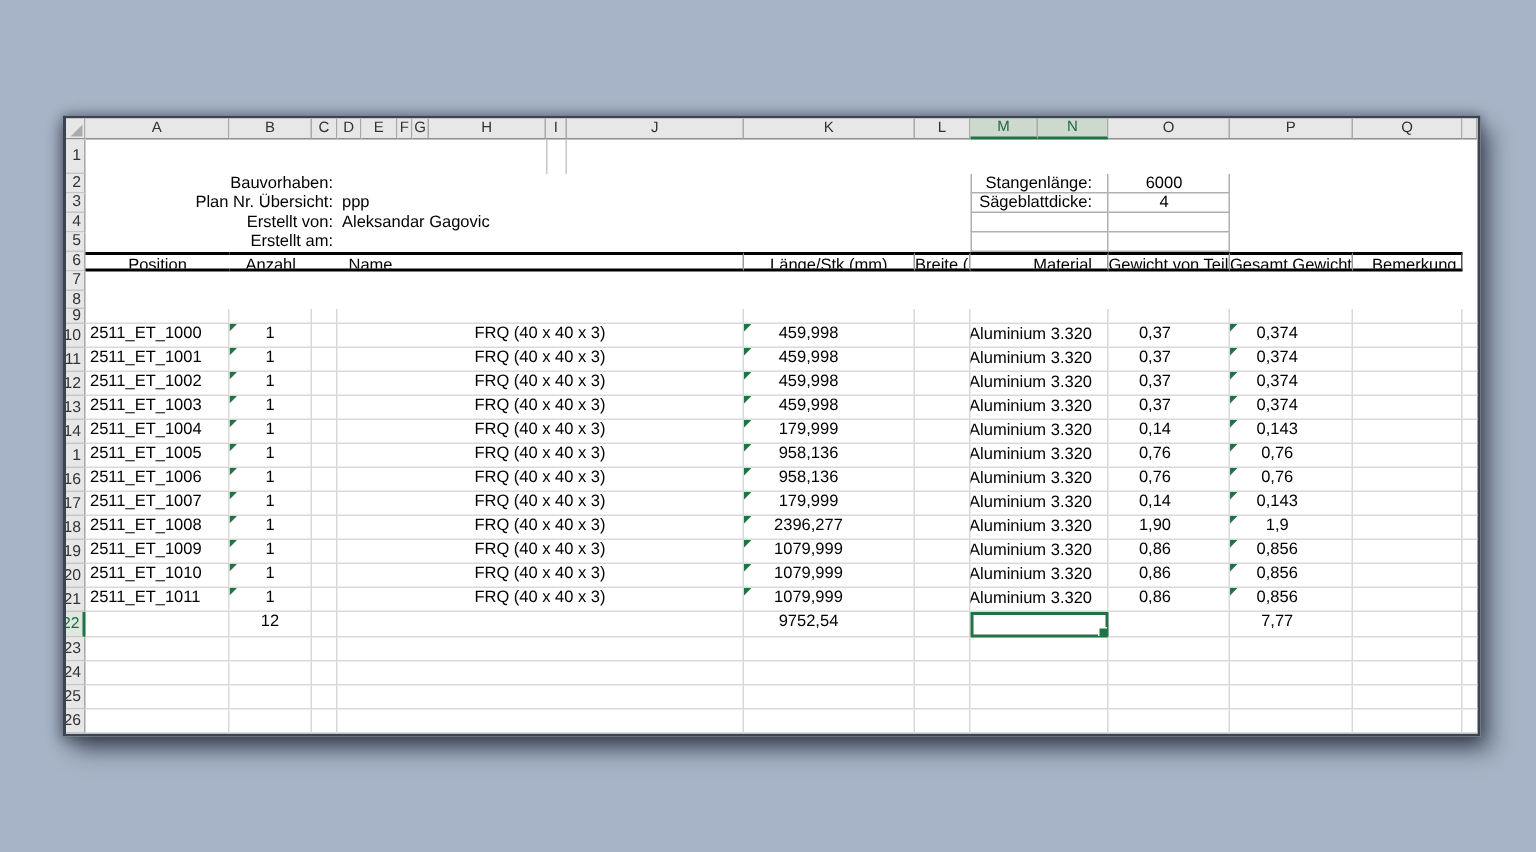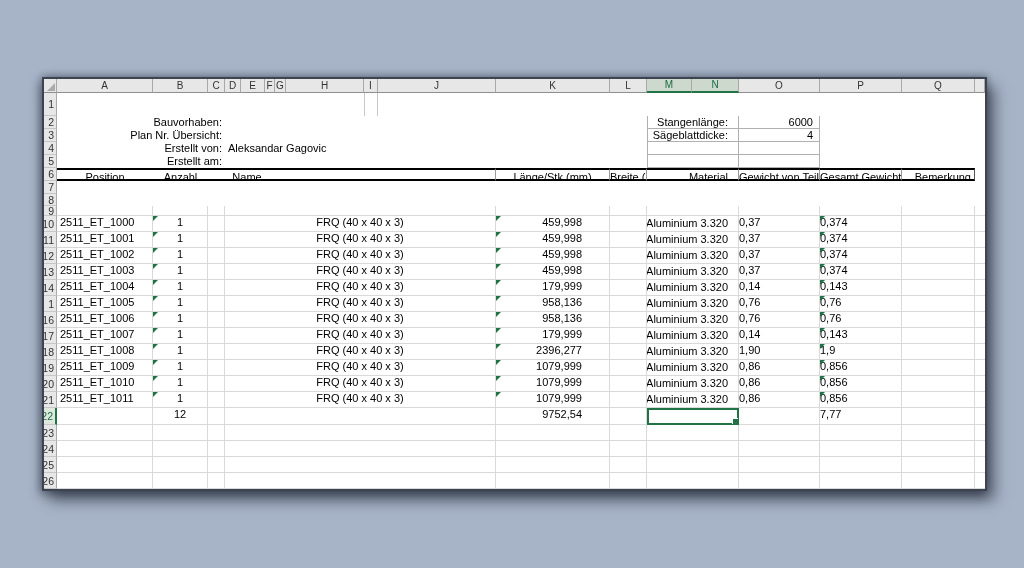--- a/index.html
+++ b/index.html
@@ -28,36 +28,36 @@
   
   .title-cell{font-family:"Liberation Serif",serif;font-style:italic;font-weight:bold;font-size:16px;letter-spacing:.5px;
               line-height:22px;padding-left:2px}
   .meta-l{text-align:right;padding-right:3px}
   .meta-v{padding-left:3px}
   
   .bx{border-right:1px solid #b0b0b0;border-bottom:1px solid #b0b0b0}
   .bxl{border-left:1px solid #b0b0b0}
   .bxt{text-align:center}
   .bxlab{text-align:right;padding-right:10px}
-  .bxval{text-align:right;padding-right:6px}
+  .bxval{text-align:center;padding-right:6px}
   .iseg{border-left:1px solid #c8c8c8;border-right:1px solid #c8c8c8}
   
   .hb{border-top:2px solid #000;border-bottom:2px solid #000;white-space:pre-line;text-align:center;
       line-height:11.5px;padding-top:1px}
   .hb.hr{text-align:right;padding-right:3px}
   .hb.hmn{padding-right:10px}
   .vr{border-right:1px solid #9a9a9a}
   .vrd{border-right:1px solid #555}
   
   .d{border-right:1px solid #d9d9d9;border-bottom:1px solid #d9d9d9;line-height:15px}
   .db{border-bottom:1px solid #d9d9d9}
   .tl{padding-left:3px}
   .tc{text-align:center}
-  .tr{text-align:left;padding-right:18px}
-  .trk{text-align:right;padding-right:27px}
+  .tr{text-align:center;padding-right:18px}
+  .trk{text-align:center;padding-right:27px}
   .mat span{position:absolute;right:10px;top:0;line-height:15px}
   .fl{position:absolute;top:0;left:0;width:0;height:0;border-top:5px solid #217346;border-right:5px solid transparent}
   .selcell{outline:2px solid #217346;outline-offset:-2px}
   .handle{position:absolute;right:0;bottom:0;width:5px;height:5px;background:#217346;border-left:1px solid #fff;border-top:1px solid #fff}
 </style>
 </head>
 <body>
 
 <div class="window">
 <div class="sheet">
@@ -163,20 +163,21 @@
         <span>26</span>
       </div>
 
   <div class="iseg cI" style="--r:2"></div>
 
   <div class="meta-l cAC" style="--r:3">Bauvorhaben:</div>
   <div class="bx bxl bxlab cMN" style="--r:3">Stangenlänge:</div>
   <div class="bx bxval cO" style="--r:3">6000</div>
 
   <div class="meta-l cAC" style="--r:4">Plan Nr. Übersicht:</div>
+  <div class="meta-v cDJ" style="--r:4">ppp</div>
   <div class="bx bxl bxlab cMN" style="--r:4">Sägeblattdicke:</div>
   <div class="bx bxval cO" style="--r:4">4</div>
 
   <div class="meta-l cAC" style="--r:5">Erstellt von:</div>
   <div class="meta-v cDJ" style="--r:5">Aleksandar Gagovic</div>
   <div class="bx bxl cMN" style="--r:5"></div>
   <div class="bx cO" style="--r:5"></div>
 
   <div class="meta-l cAC" style="--r:6">Erstellt am:</div>
   <div class="bx bxl cMN" style="--r:6"></div>

